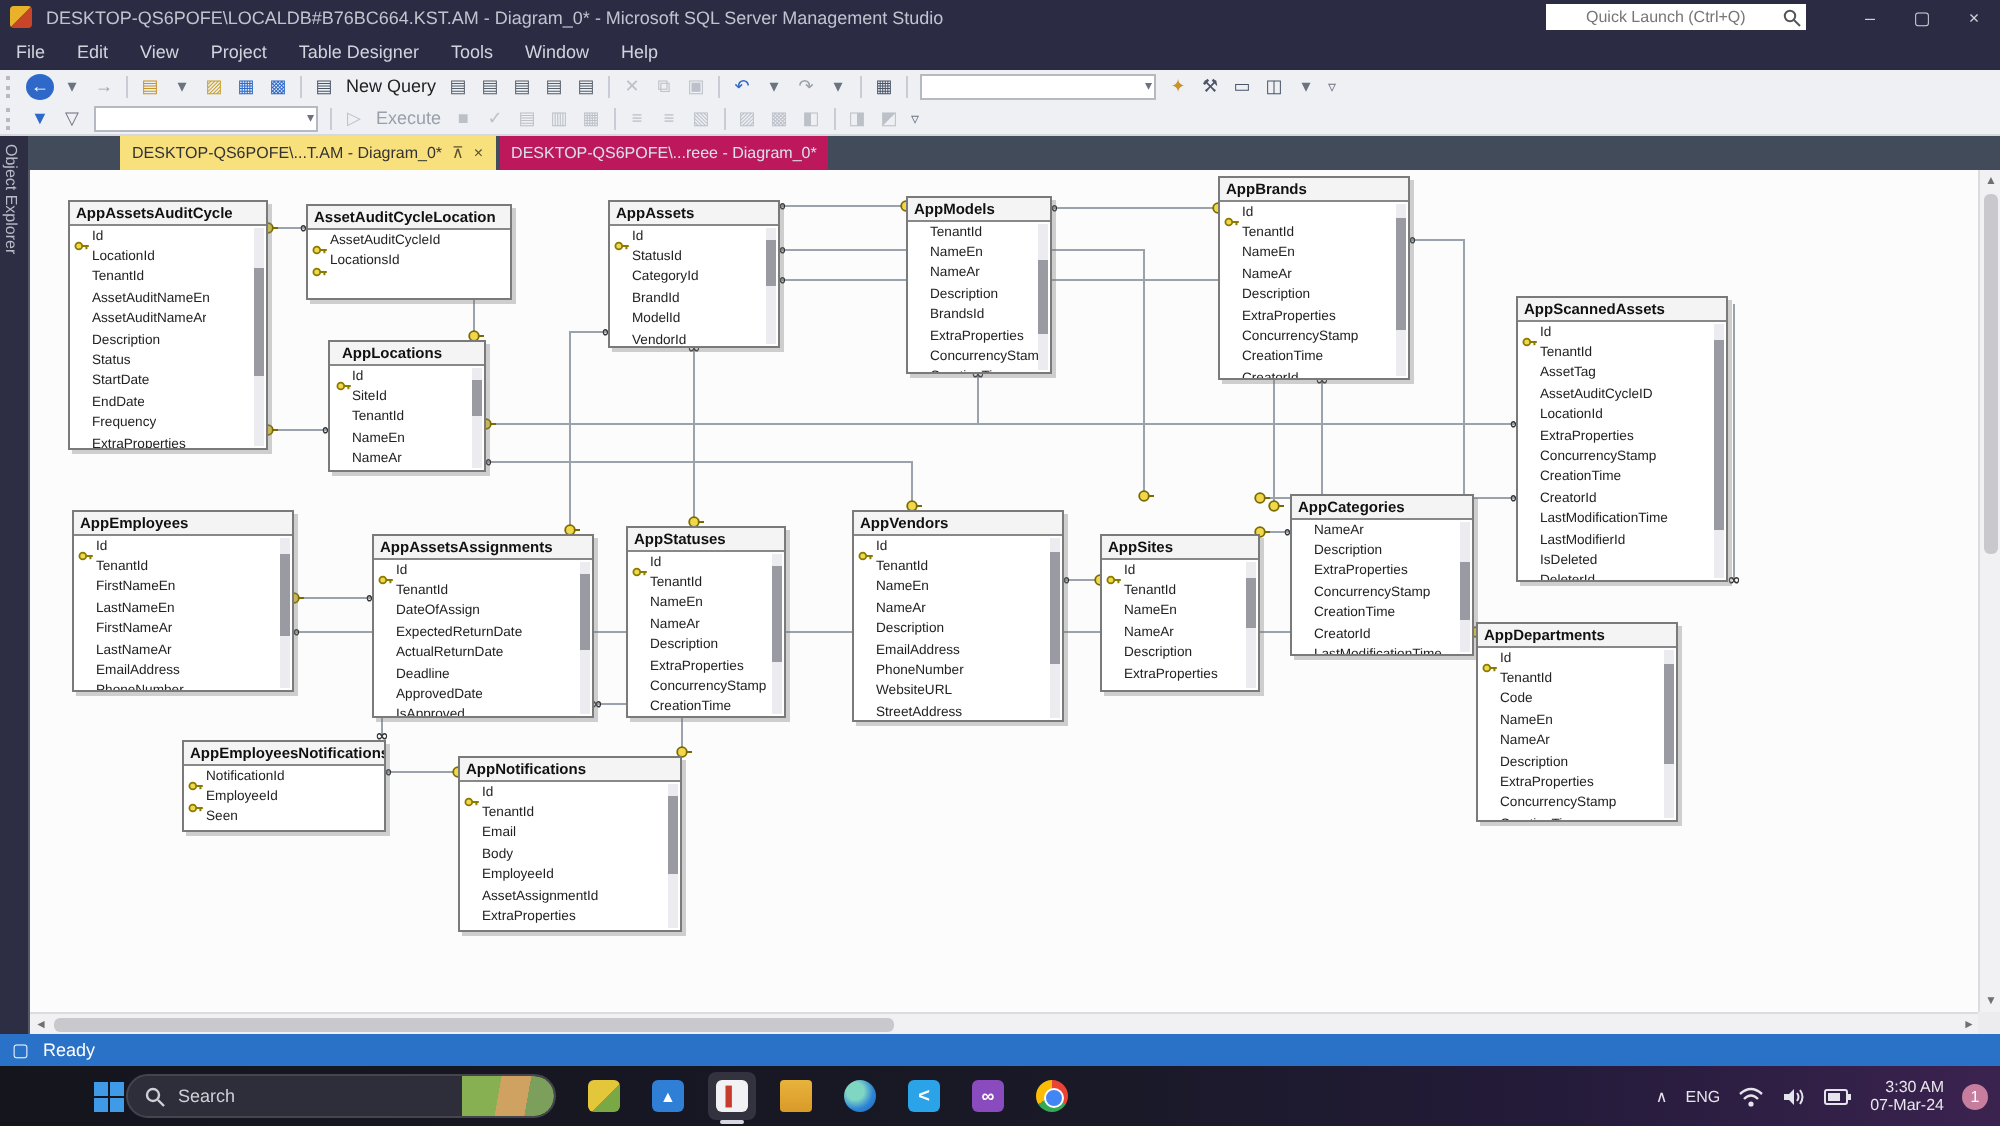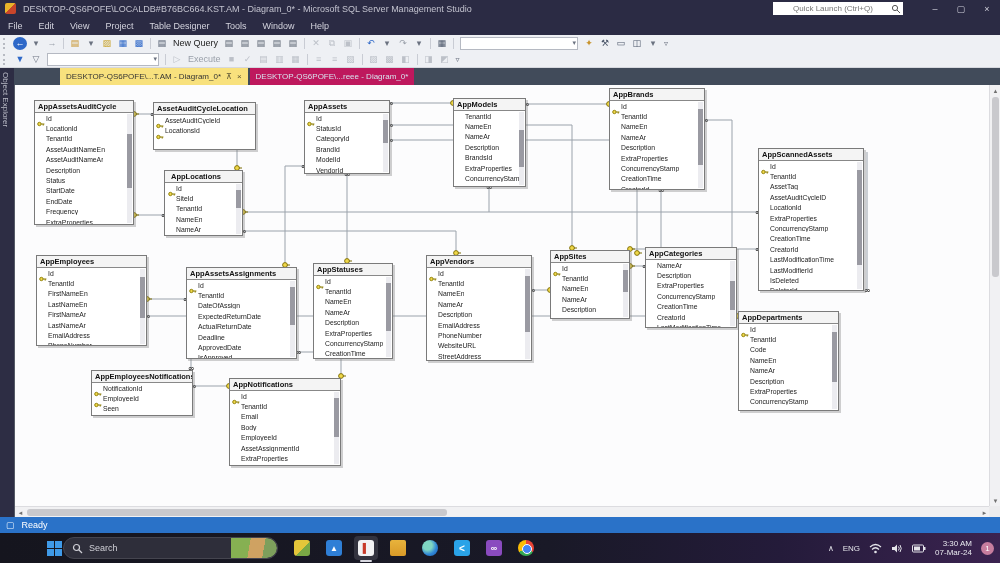--- a/index.html
+++ b/index.html
@@ -834,21 +834,21 @@
           </div>
           <div class="drow">
             <div class="keyc"></div>
             <div class="fname">StreetAddress</div>
           </div>
         </div>
         <div class="tbl-sb">
           <div class="th" style="top: 8%; height: 62%;"></div>
         </div>
       </div>
-      <div class="dtable" style="left: 535px; top: 165px; width: 80px; height: 69px;">
+      <div class="dtable" style="left: 535px; top: 182px; width: 80px; height: 79px;">
         <div class="dtable-header">AppSites</div>
         <div class="dtable-body">
           <div class="drow">
             <div class="keyc"><svg width="8" height="8" viewBox="0 0 8 8">
                 <circle cx="2.4" cy="4" r="1.7" fill="#f0d84a" stroke="#8a7a00" stroke-width="0.9"></circle>
                 <line x1="4" y1="4" x2="7.4" y2="4" stroke="#8a7a00" stroke-width="1"></line>
                 <line x1="6.2" y1="4" x2="6.2" y2="5.6" stroke="#8a7a00" stroke-width="1"></line>
               </svg></div>
             <div class="fname">Id</div>
           </div>

